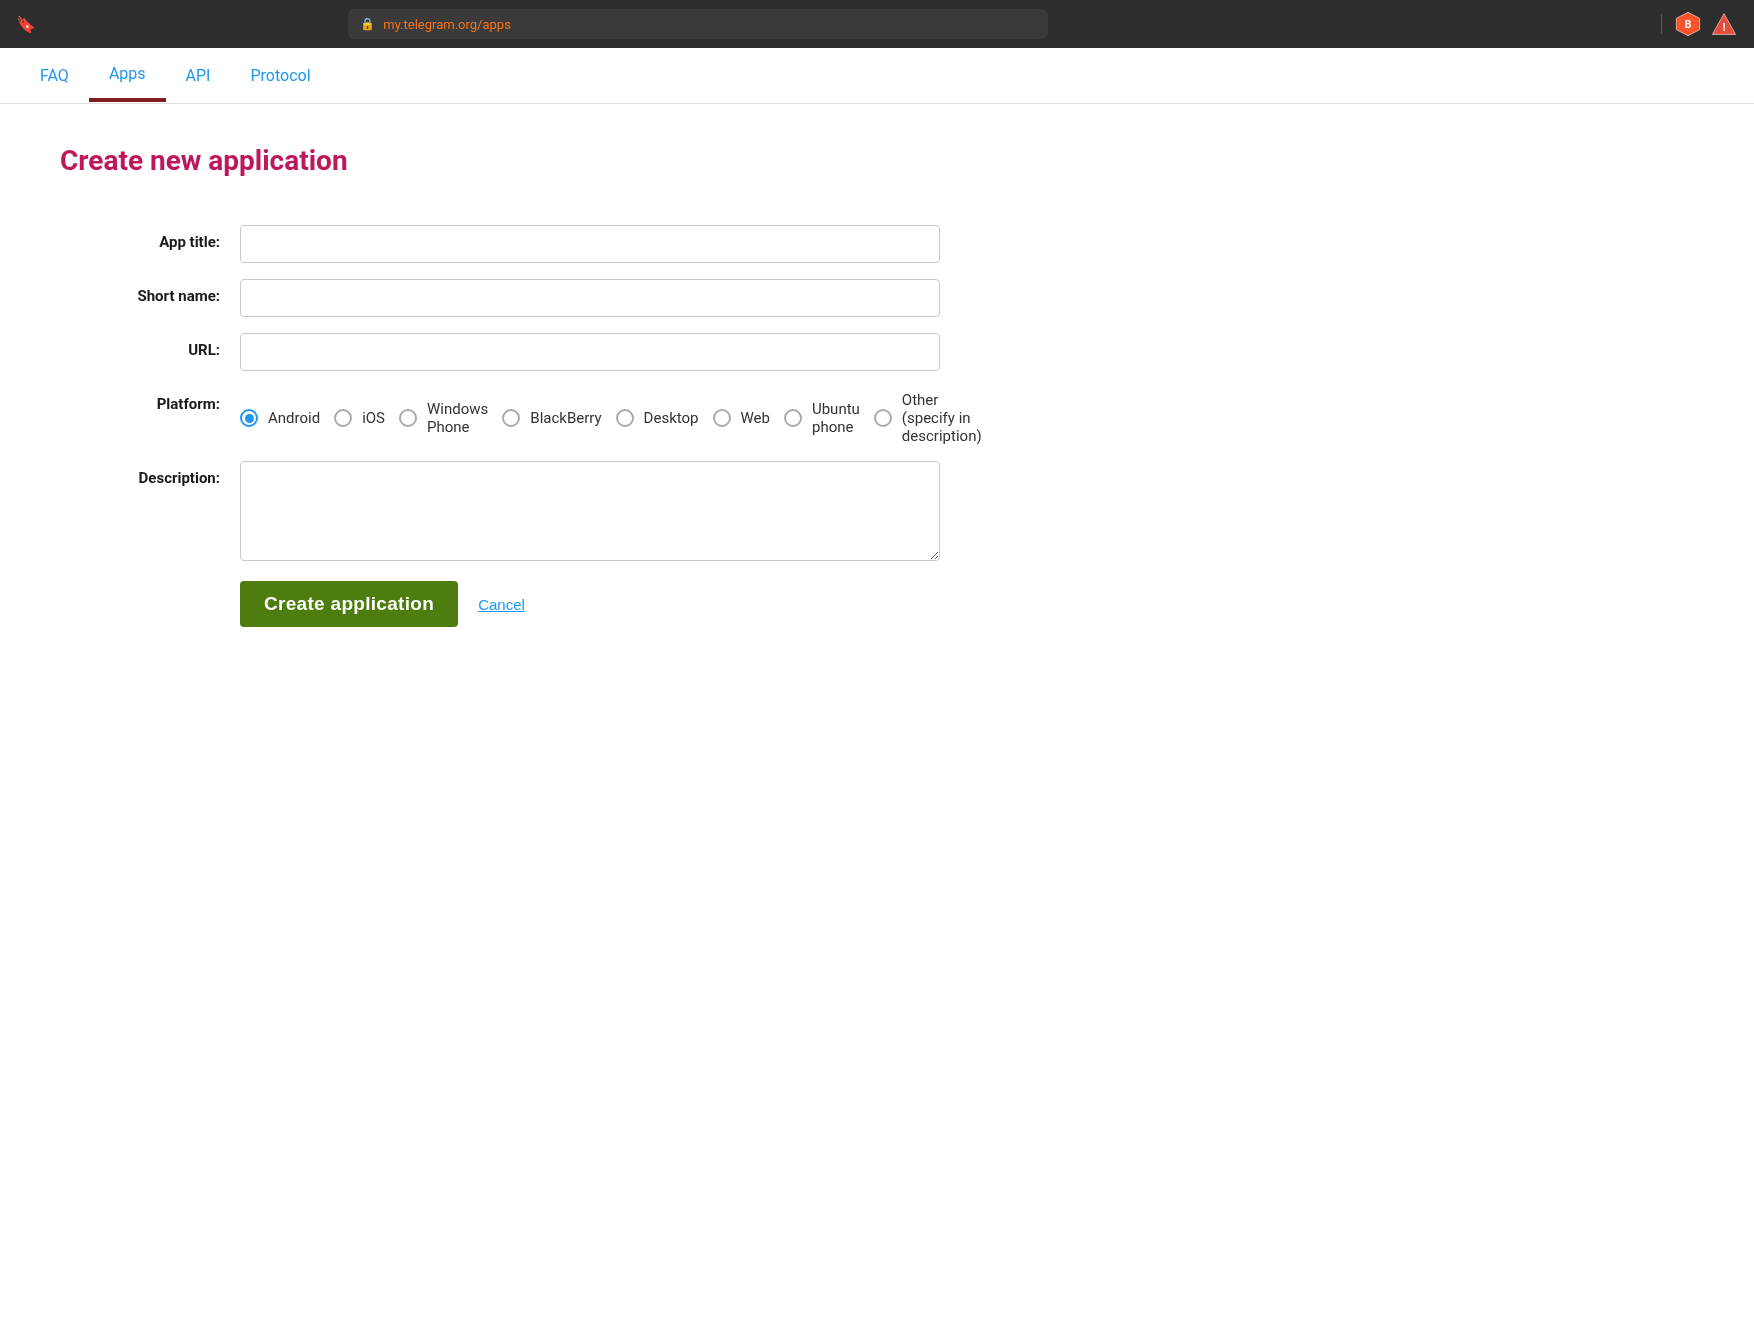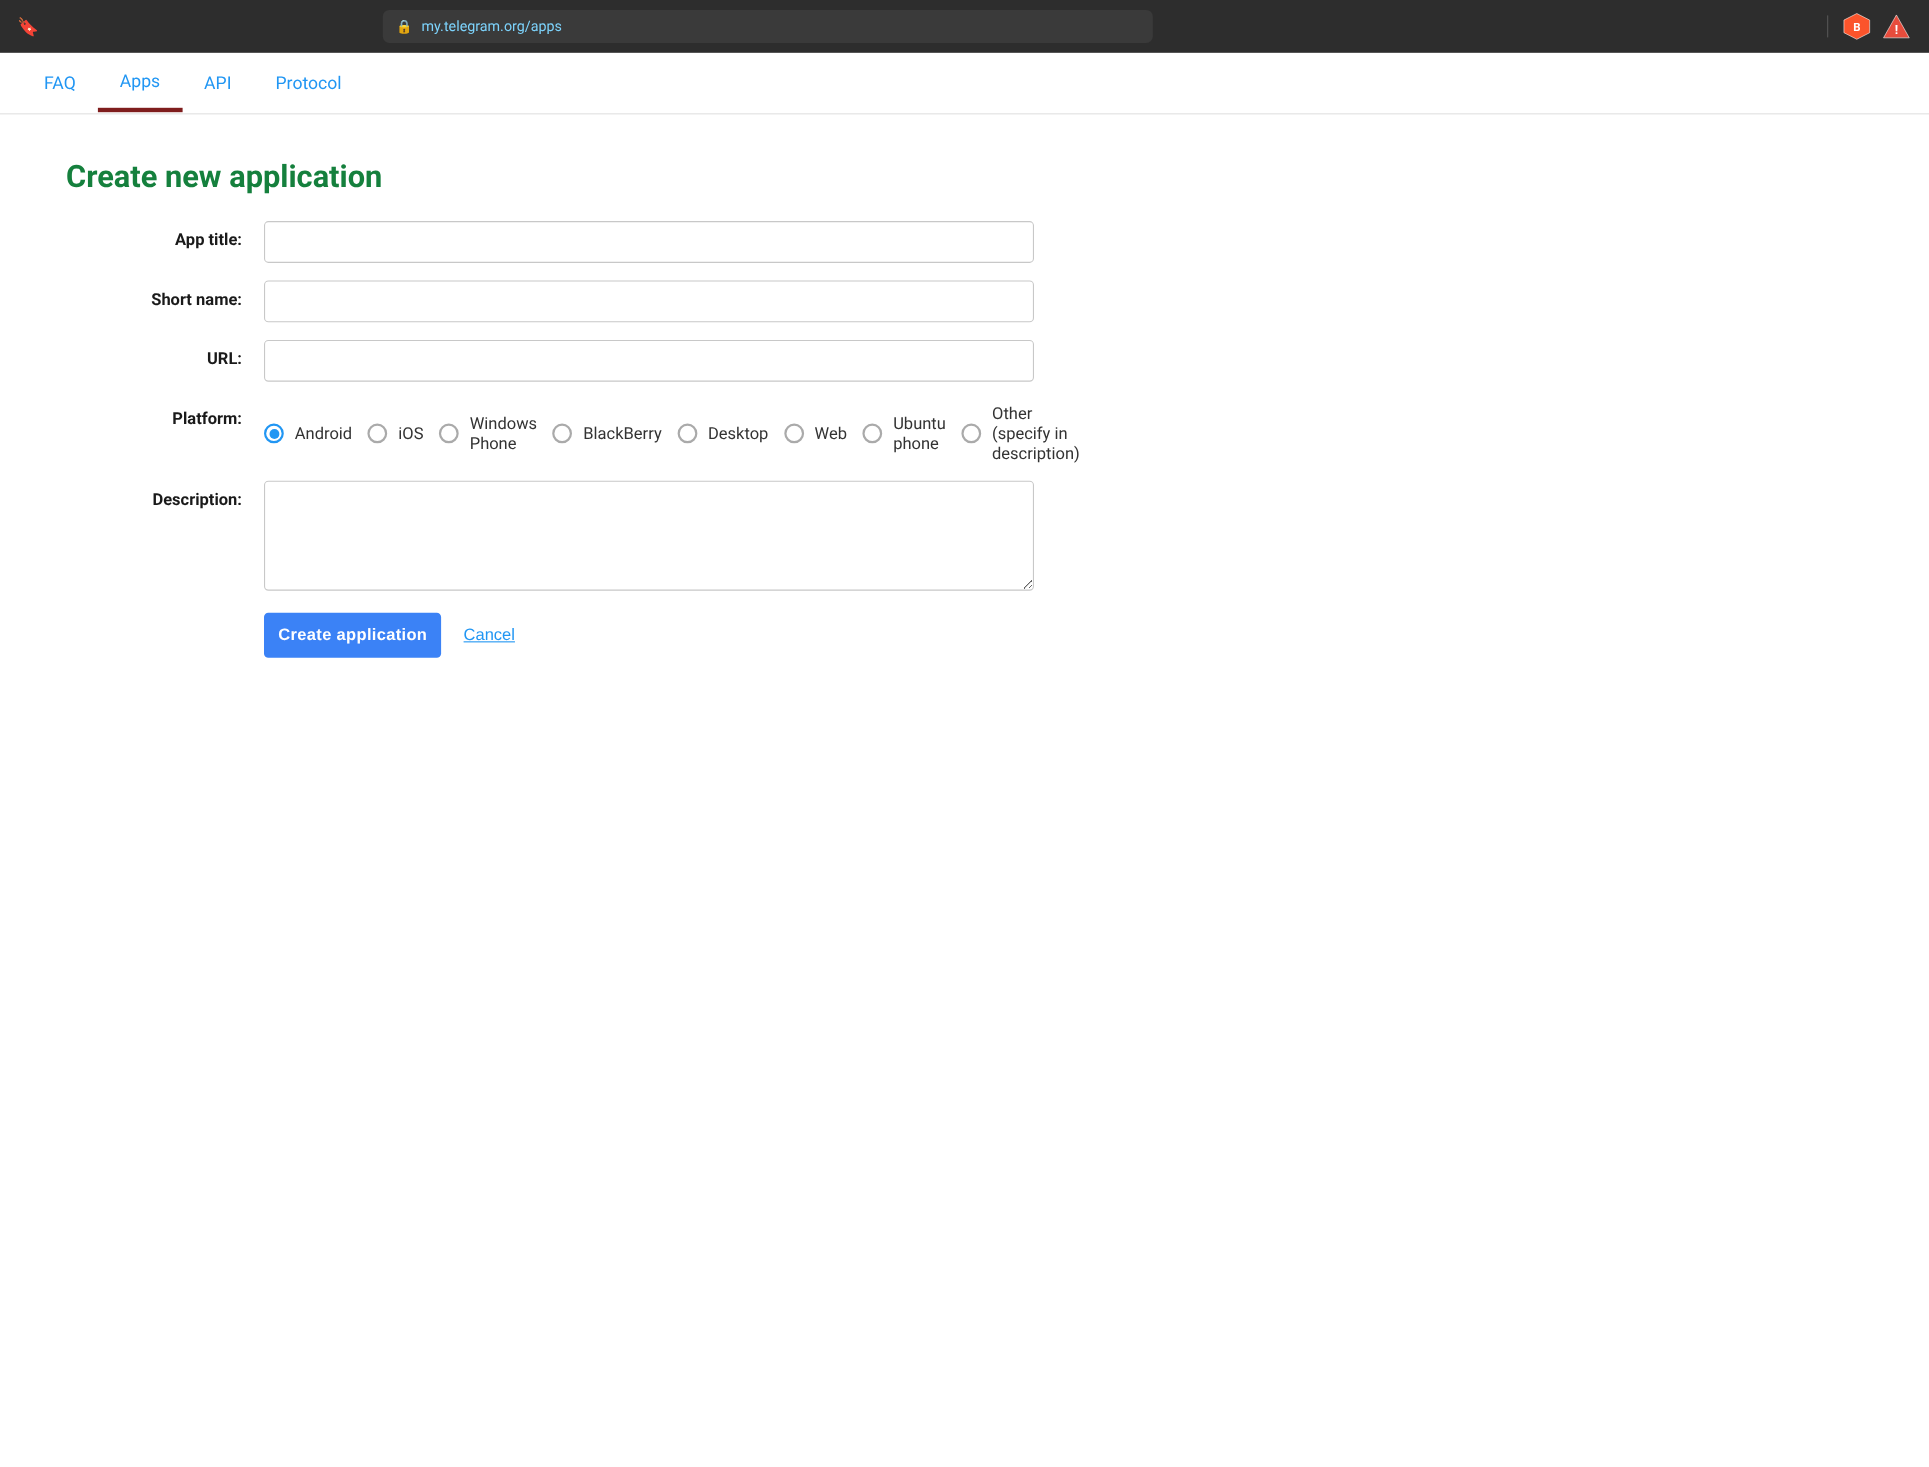--- a/index.html
+++ b/index.html
@@ -47,21 +47,21 @@
       color: #aaa;
       font-size: 12px;
     }
 
     .url-text {
       color: #e0e0e0;
       font-size: 13px;
     }
 
     .url-text span {
-      color: #7dd3fc;
+      color: #f97316;
     }
 
     .browser-divider {
       width: 1px;
       height: 20px;
       background: #555;
       margin-left: auto;
     }
 
     .browser-icons {
@@ -106,22 +106,22 @@
 
     
     .main-content {
       padding: 40px 60px;
       max-width: 1000px;
     }
 
     .page-title {
       font-size: 28px;
       font-weight: 700;
-      color: #15803d;
-      margin-bottom: 24px;
+      color: #be185d;
+      margin-bottom: 48px;
     }
 
     
     .form-row {
       display: flex;
       align-items: flex-start;
       margin-bottom: 16px;
     }
 
     .form-label {
@@ -214,26 +214,26 @@
 
     
     .button-row {
       display: flex;
       align-items: center;
       gap: 20px;
       padding-left: 180px;
     }
 
     .btn-primary {
-      background: #3b82f6;
+      background: #4d7c0f;
       color: white;
       border: none;
       border-radius: 4px;
-      padding: 12px 13px;
-      font-size: 15px;
+      padding: 12px 24px;
+      font-size: 19px;
       font-weight: 600;
       cursor: pointer;
       letter-spacing: 0.3px;
     }
 
     .btn-cancel {
       background: none;
       border: none;
       color: #2196f3;
       font-size: 15px;

